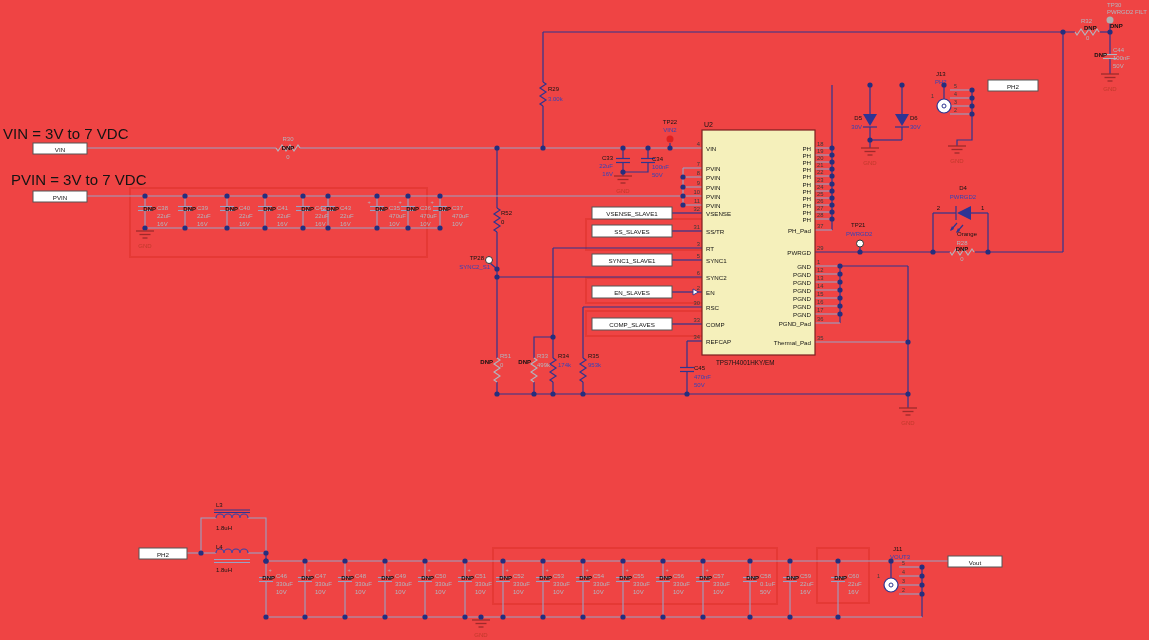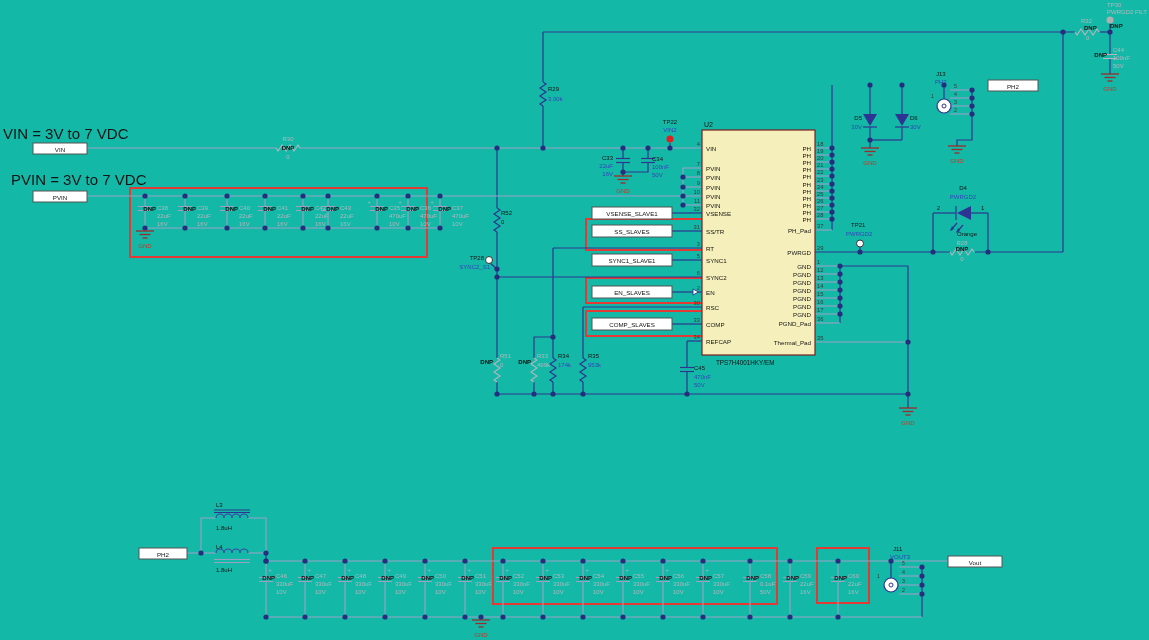--- a/index.html
+++ b/index.html
@@ -1,16 +1,16 @@
 <!DOCTYPE html>
 <html><head>
 <meta charset="utf-8">
 <style>
   html,body{margin:0;padding:0;background:#ffffff;}
-  #wrap{position:relative;width:1149px;height:640px;background:#14b8a6;overflow:hidden;}
+  #wrap{position:relative;width:1149px;height:640px;background:#ef4444;overflow:hidden;}
   svg{font-family:"Liberation Sans",sans-serif;}
   .wl{stroke:#9aa1c4;stroke-width:1.1;fill:none;}
   .wd{stroke:#2e3590;stroke-width:1.2;fill:none;}
   .wg{stroke:#b3b6bf;stroke-width:1.1;fill:none;}
   .coil{stroke:#3a43a8;stroke-width:1.2;fill:none;}
   .gndbar{stroke:#9e2a2b;stroke-width:1.3;}
   .redbox{fill:none;stroke:#e53935;stroke-width:2;}
   .flag{fill:#ffffff;stroke:#555;stroke-width:1;}
   .icbody{fill:#f5f0bb;stroke:#7b1f1f;stroke-width:1.2;}
   .dot{fill:#252e7e;}

